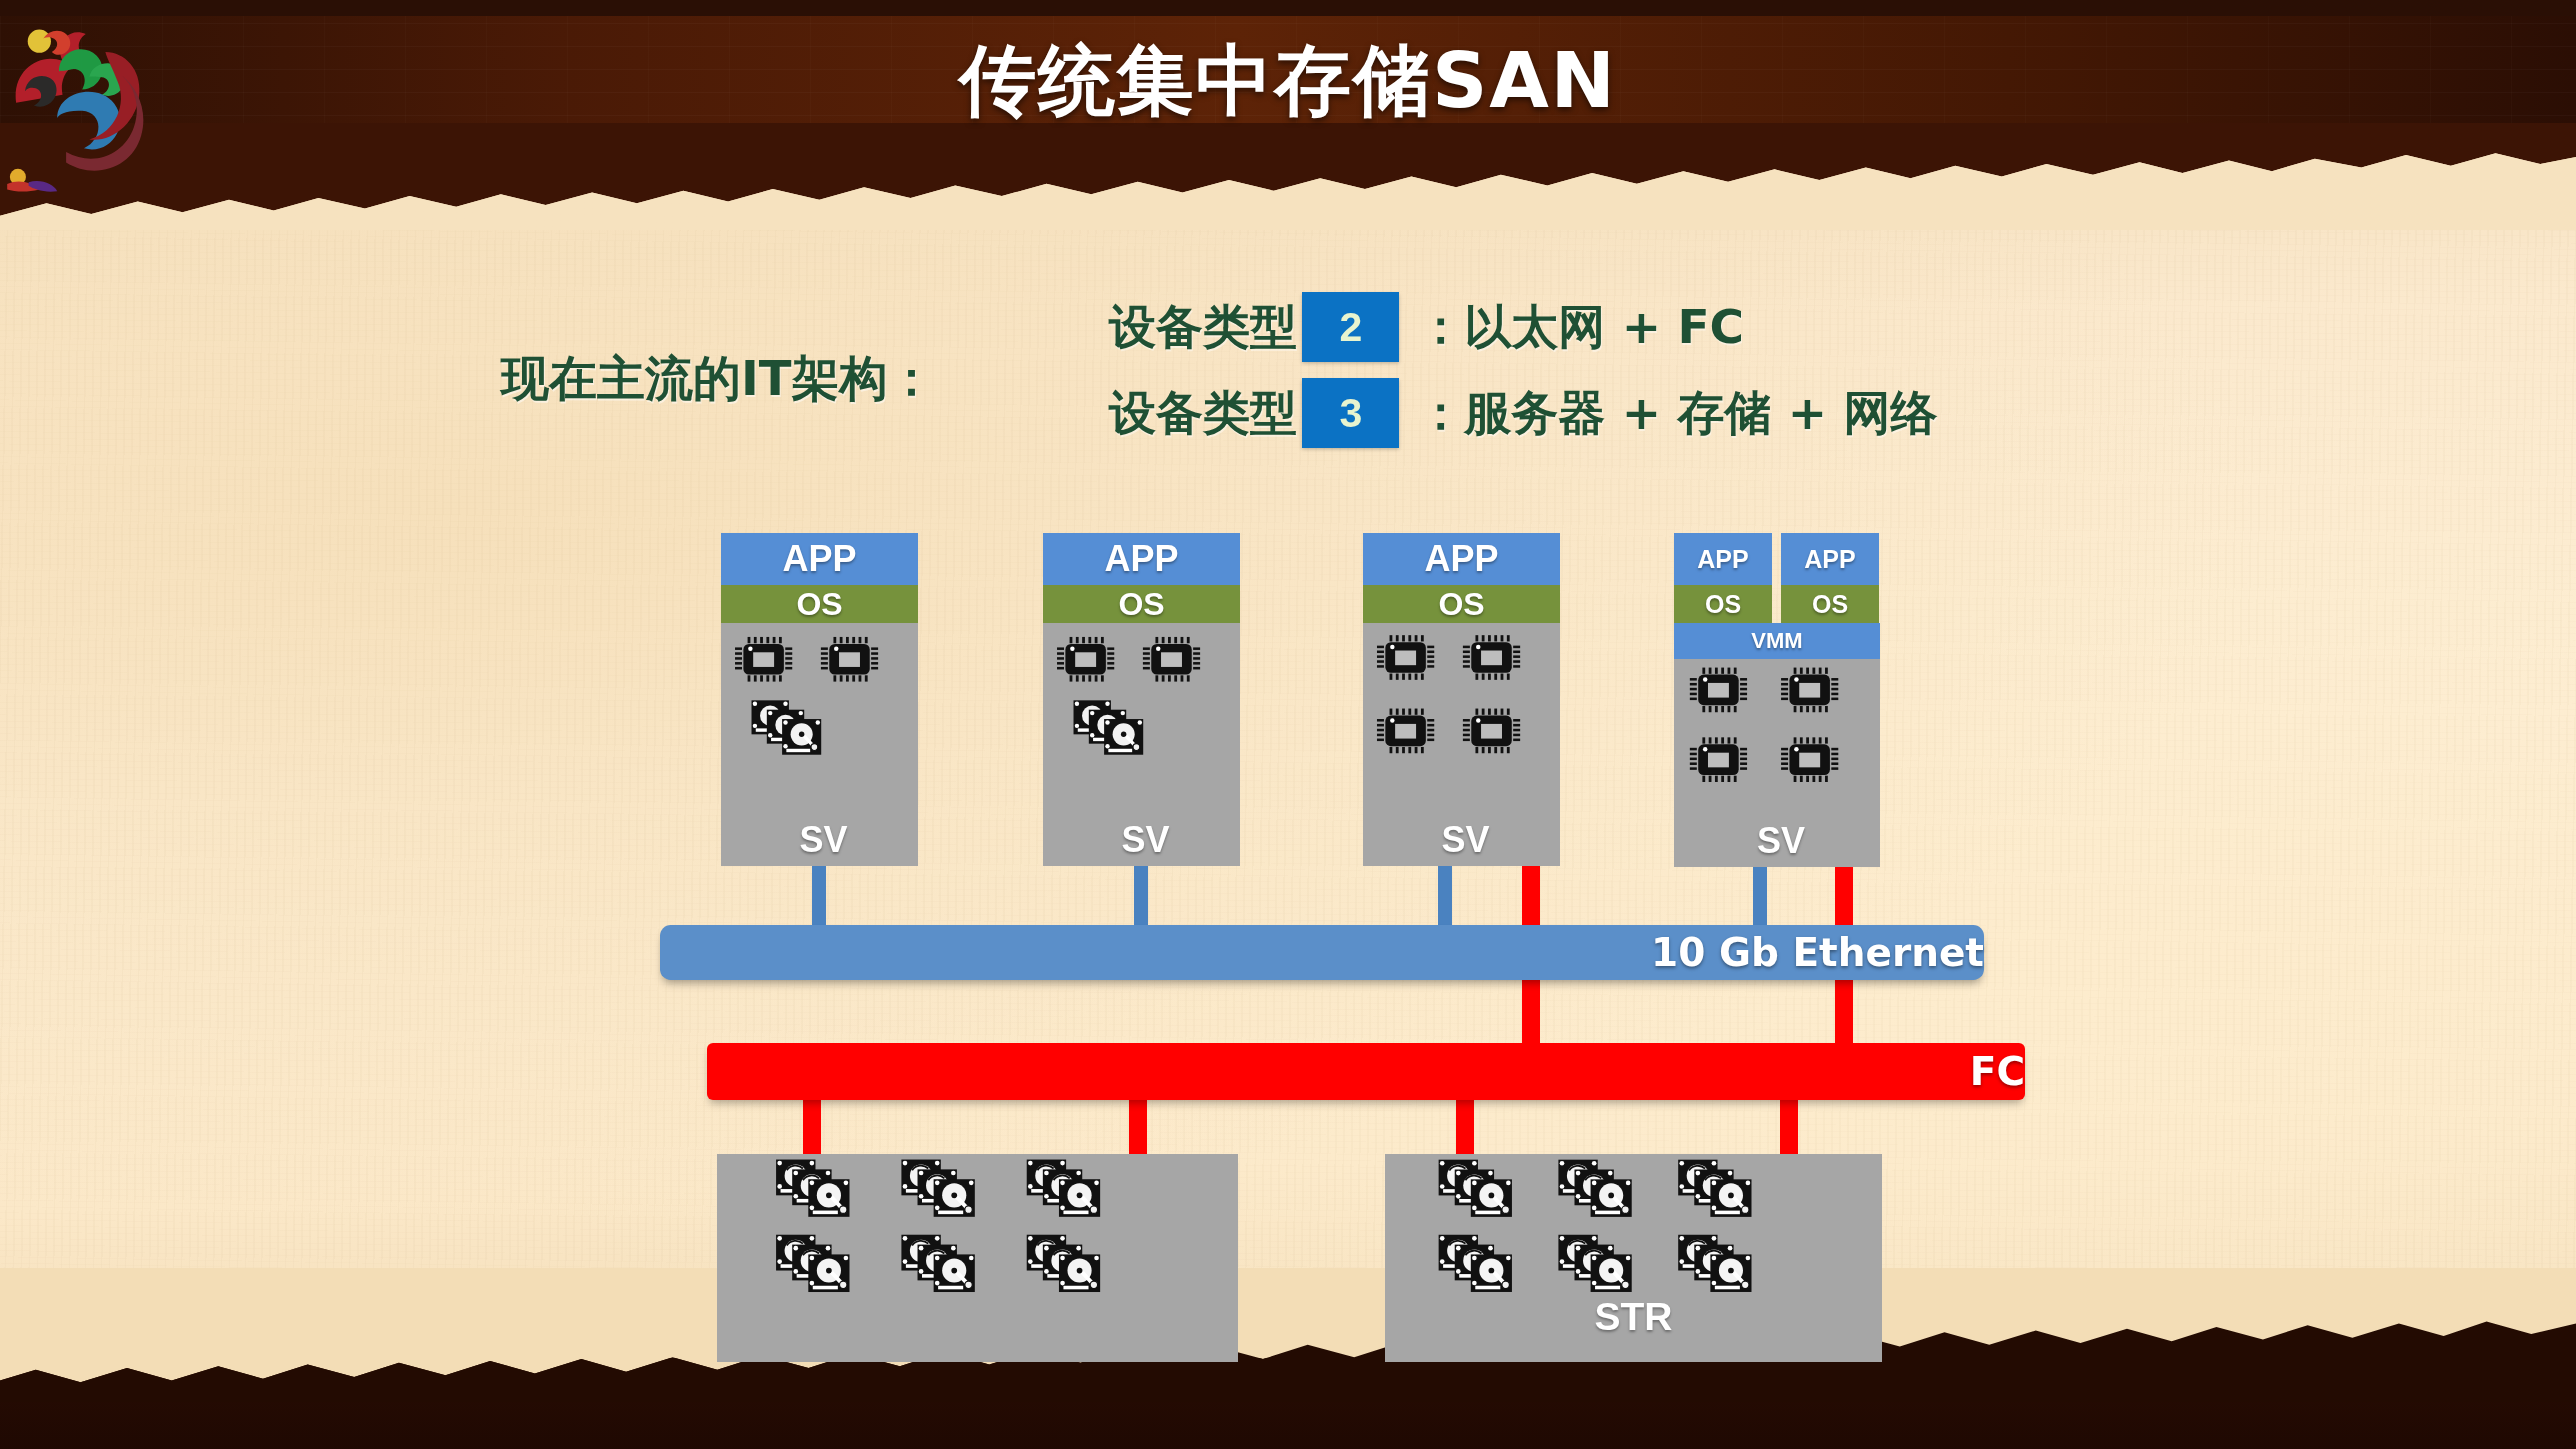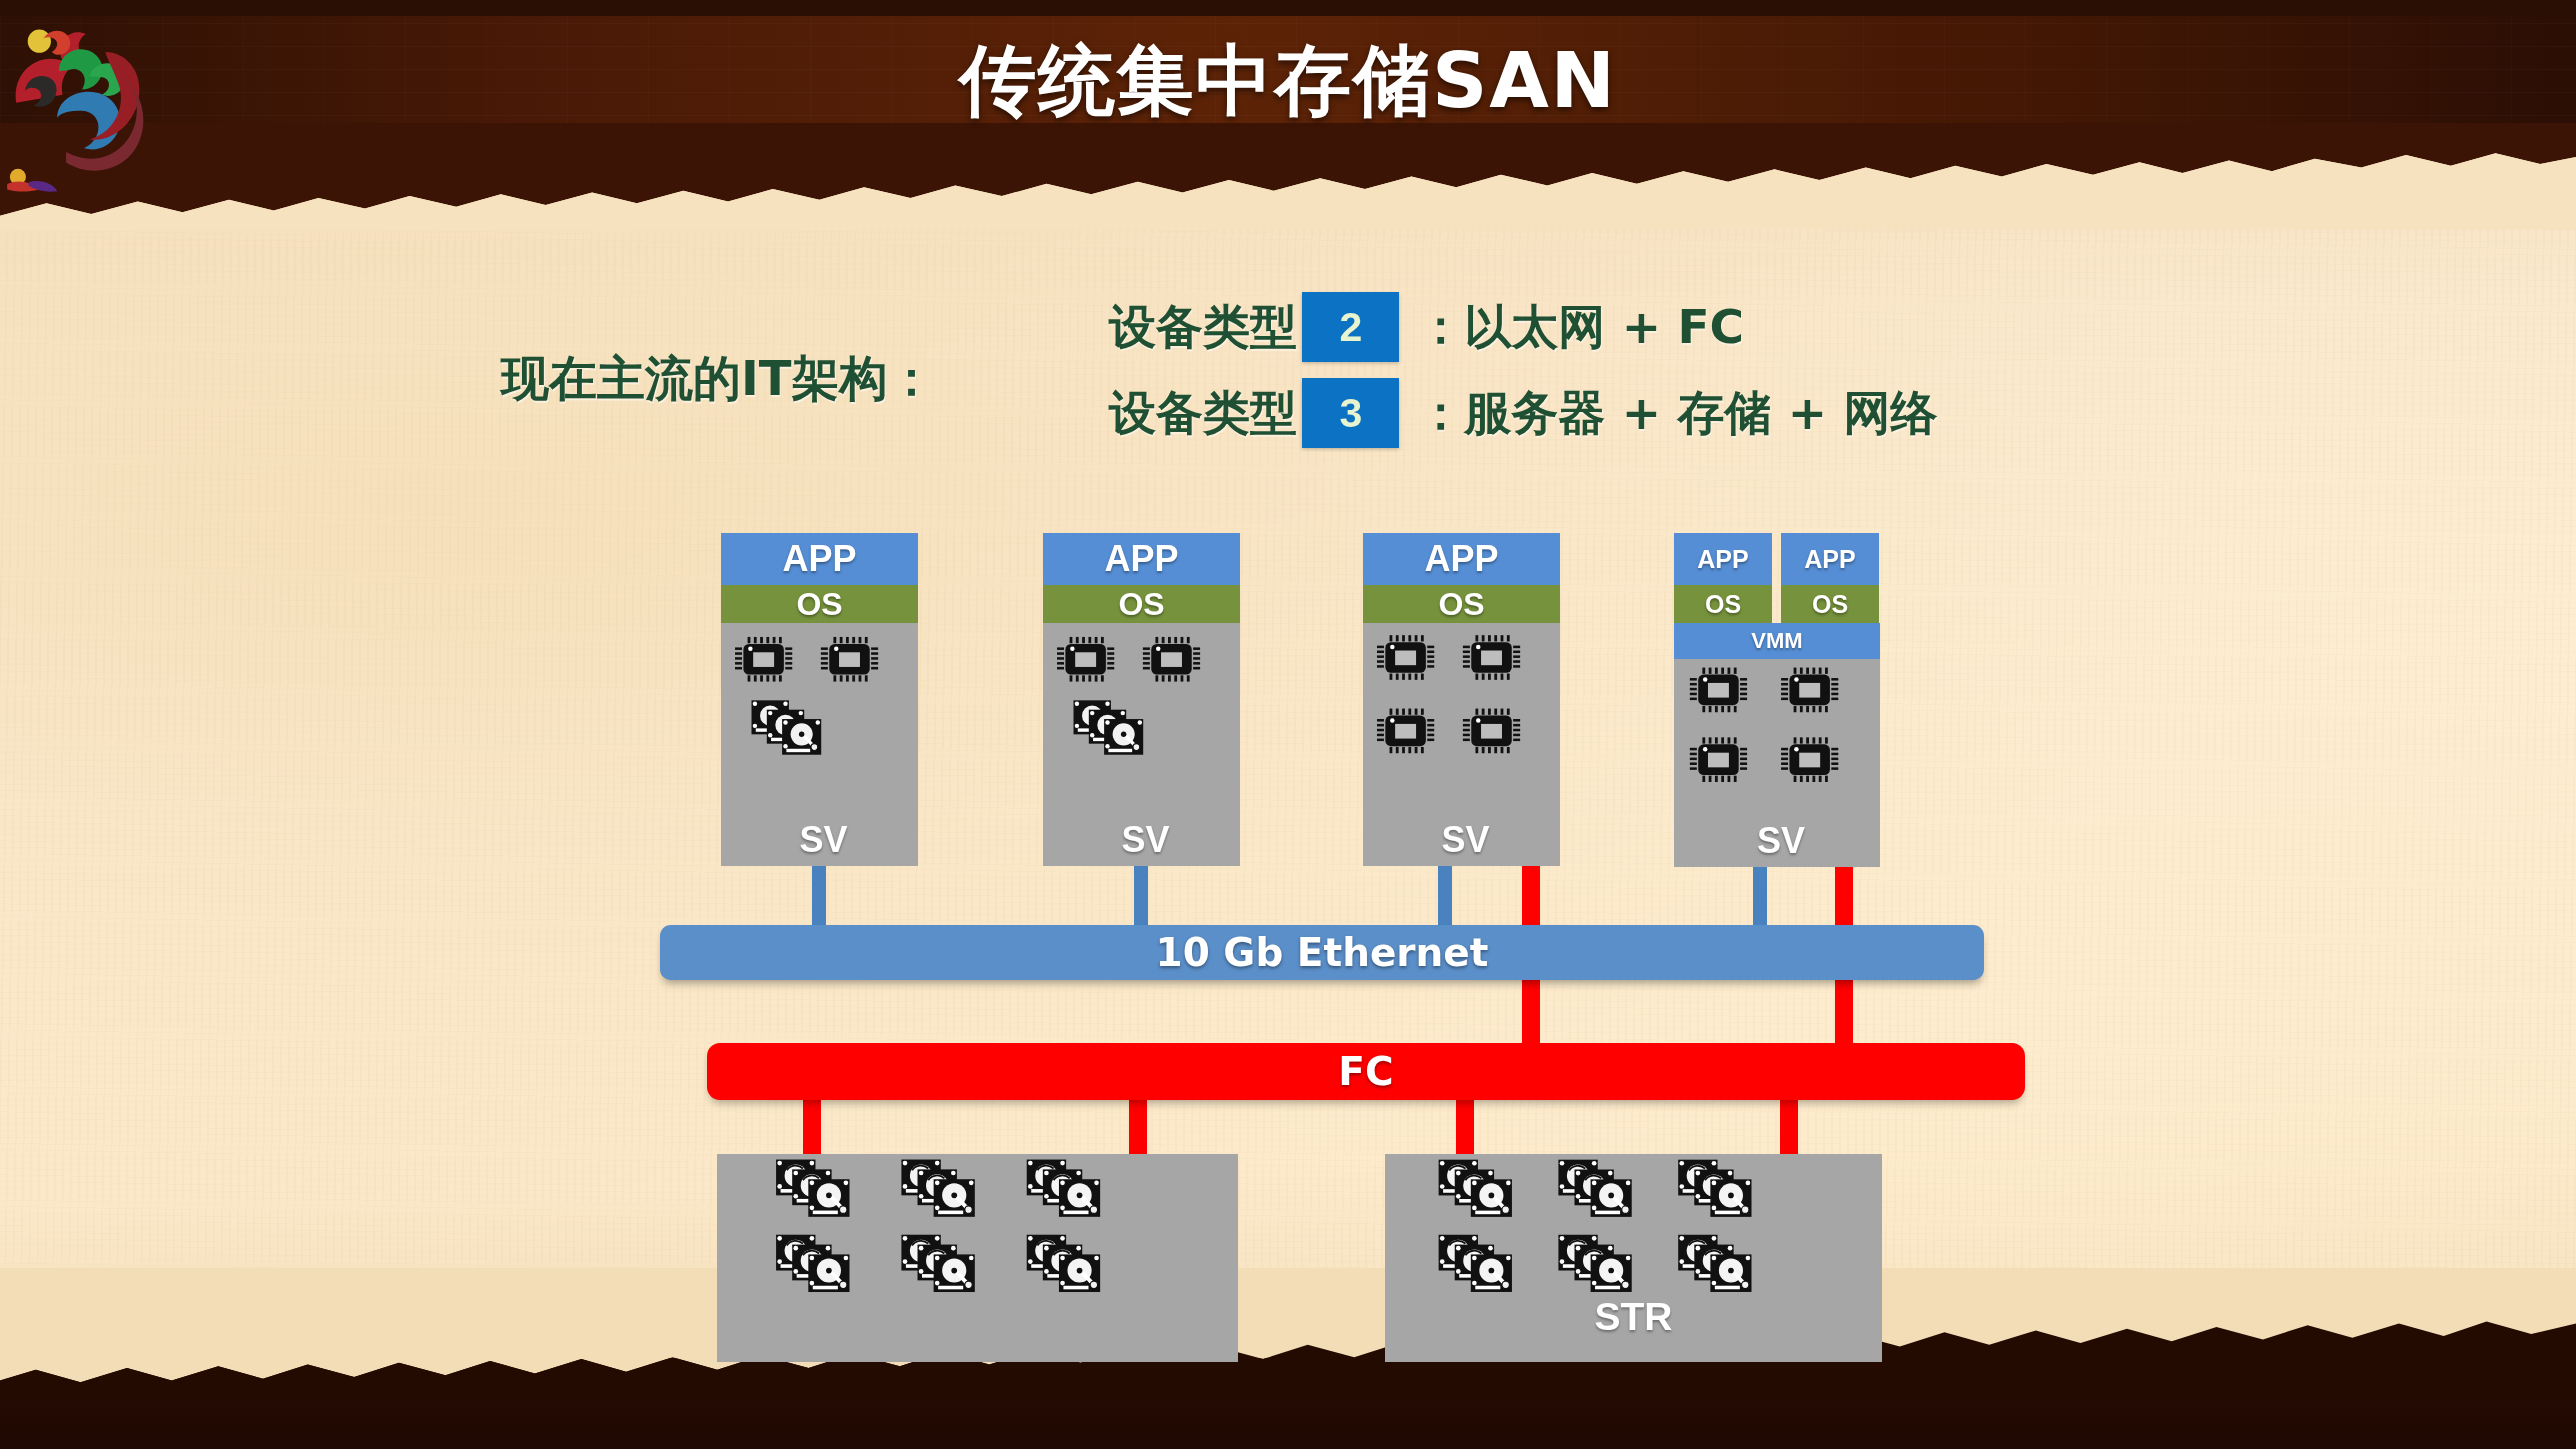--- a/index.html
+++ b/index.html
@@ -102,28 +102,28 @@
     text-shadow:0 1.8px 2.7px rgba(0,0,0,.35);
     padding-left:8px;
   }
   .vm-col{display:flex;}
 
   .link{position:absolute;}
   .link-eth{background:#4a82c0;}
   .link-fc{background:#ff0000;}
 
   .bus{
-    position:absolute;display:flex;align-items:center;justify-content:center;
+    position:absolute;display:flex;align-items:center;justify-content:flex-end;
     color:#ffffff;font-weight:bold;
     text-shadow:0 1.8px 3.6px rgba(0,0,0,.4);
     font-family:"DejaVu Sans","Liberation Sans",sans-serif;
   }
   .bus-eth{background:#5b8fc9;border-radius:10.7px;font-size:39px;
            box-shadow:0 6.3px 9px -3.6px rgba(0,0,0,.35);}
-  .bus-fc{background:#ff0000;border-radius:13px;font-size:39px;
+  .bus-fc{background:#ff0000;border-radius:6px;font-size:39px;
           box-shadow:0 6.3px 9px -3.6px rgba(0,0,0,.3);}
 
   .array{position:absolute;background:#a6a6a6;}
   .array-label{
     position:absolute;left:0;right:0;bottom:23px;text-align:center;
     color:#ffffff;font-weight:bold;font-size:39px;
     text-shadow:0 1.8px 2.7px rgba(0,0,0,.35);
   }
 </style>
 </head>

